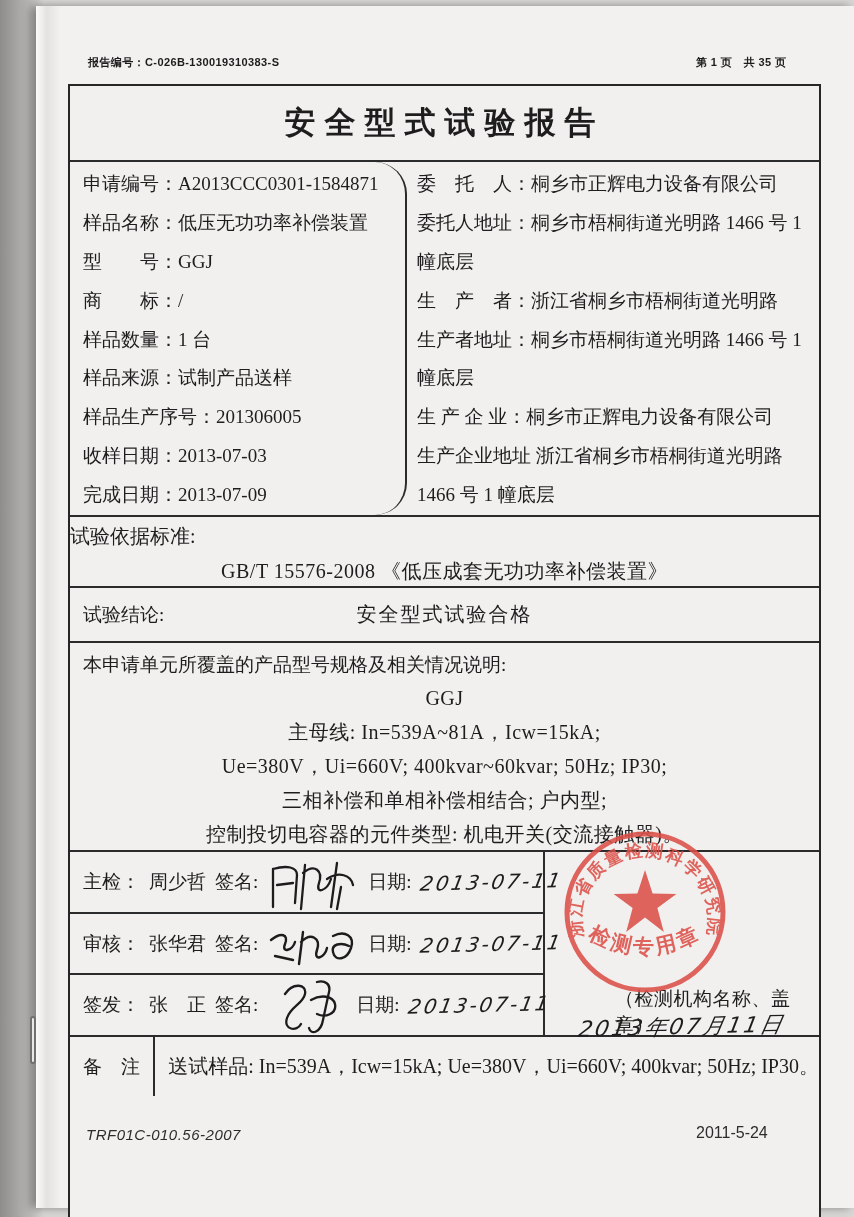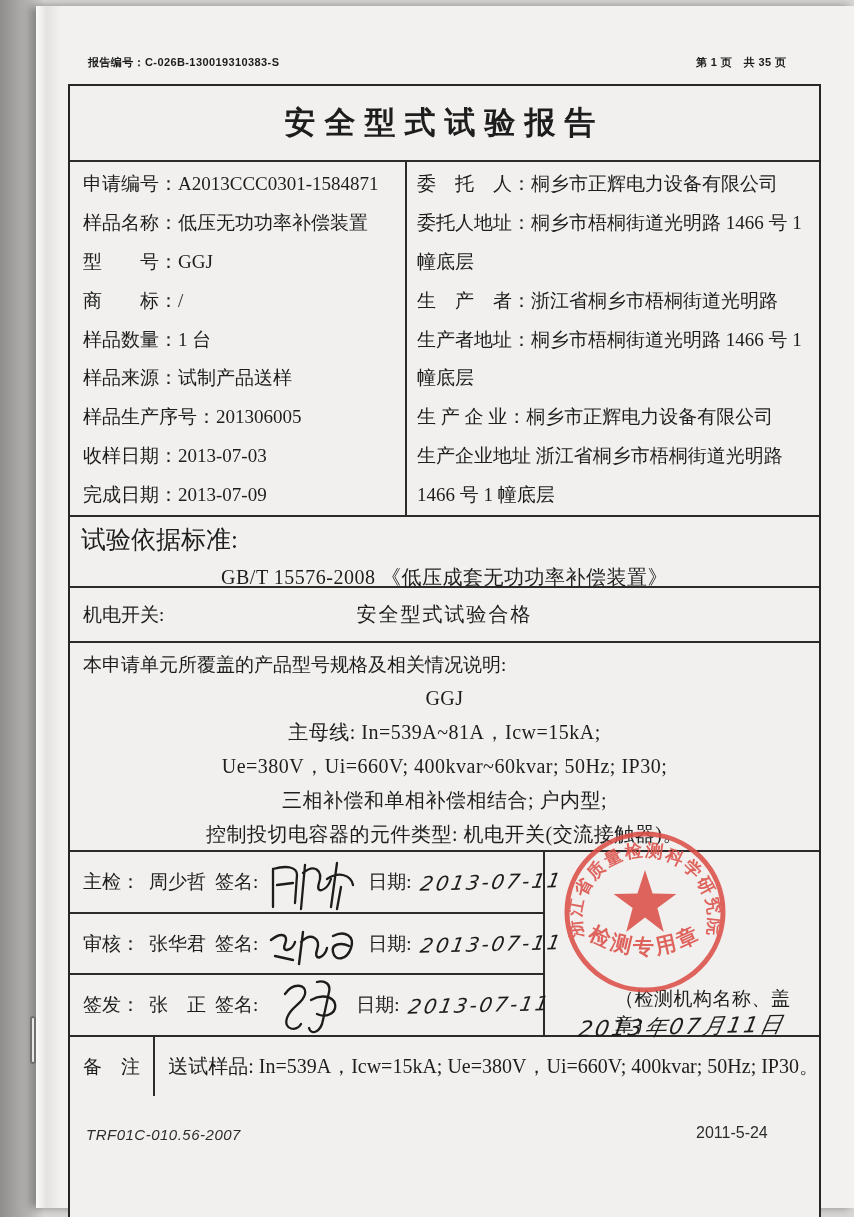--- a/index.html
+++ b/index.html
@@ -30,27 +30,27 @@
     position:absolute; left:68px; top:84px; width:753px; height:1188px;
     border:2.5px solid #262626; background:#f1f0ee;
   }
   .b-bot { border-bottom:2px solid #2b2b2b; }
   .b-right { border-right:2px solid #2b2b2b; }
 
   .row-title { height:76px; display:flex; align-items:center; justify-content:center;
                font-size:31px; font-weight:bold; letter-spacing:9px; }
 
   .row-info { height:355px; display:flex; }
-  .info-left { width:337px; padding:3px 0 0 13px; }
+  .info-left { width:337px; padding:3px 0 0 13px;border-radius:32px; }
   .info-right { flex:1; padding:3px 0 0 10px; }
   .ln { height:38.8px; display:flex; align-items:center; font-size:19px; white-space:nowrap; }
   .lbl { white-space:pre; }
 
   .row-std { height:71px; padding-top:6px; }
-  .std-label { padding-left:11px; font-size:25px; }
+  .std-label { padding-left:0; font-size:20px; }
   .std-value { text-align:center; font-size:20px; margin-top:8px; letter-spacing:.5px; }
 
   .row-concl { height:55px; position:relative; display:flex; align-items:center;
                justify-content:center; font-size:20px; letter-spacing:2px; }
   .concl-label { position:absolute; left:13px; font-size:19px; letter-spacing:0; }
 
   .row-cov { height:209px; padding-top:5px; }
   .cov-head { padding-left:13px; font-size:19px; height:33px; display:flex; align-items:center; }
   .cov-ln { height:34px; display:flex; align-items:center; justify-content:center;
             font-size:20px; letter-spacing:.5px; }
@@ -145,21 +145,21 @@
         <div class="ln">1466 号 1 幢底层</div>
       </div>
     </div>
 
     <div class="row-std b-bot">
       <div class="std-label">试验依据标准:</div>
       <div class="std-value">GB/T 15576-2008 《低压成套无功功率补偿装置》</div>
     </div>
 
     <div class="row-concl b-bot">
-      <span class="concl-label">机电开关:</span>
+      <span class="concl-label">试验结论:</span>
       <span>安全型式试验合格</span>
     </div>
 
     <div class="row-cov b-bot">
       <div class="cov-head">本申请单元所覆盖的产品型号规格及相关情况说明:</div>
       <div class="cov-ln">GGJ</div>
       <div class="cov-ln">主母线: In=539A~81A，Icw=15kA;</div>
       <div class="cov-ln">Ue=380V，Ui=660V; 400kvar~60kvar; 50Hz; IP30;</div>
       <div class="cov-ln">三相补偿和单相补偿相结合; 户内型;</div>
       <div class="cov-ln">控制投切电容器的元件类型: 机电开关(交流接触器)。</div>

